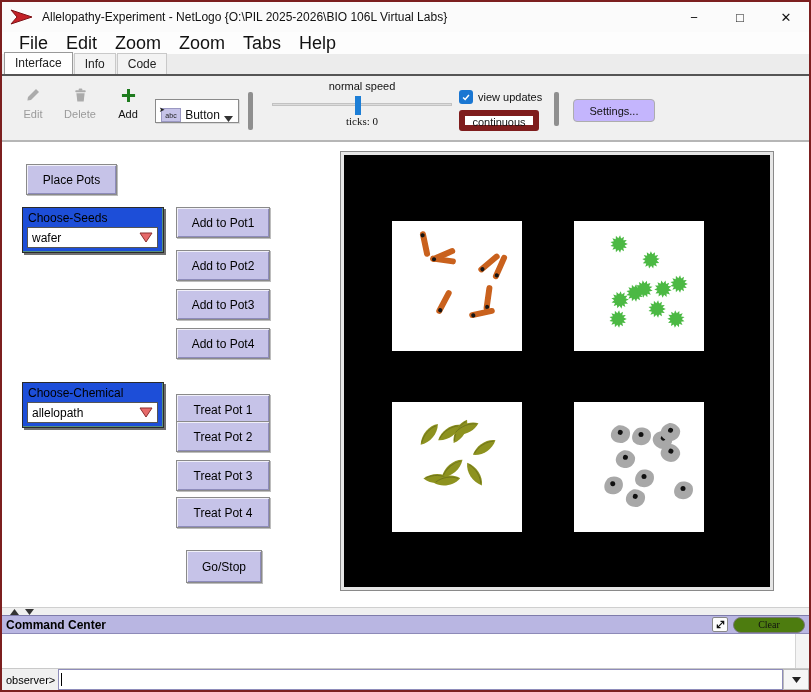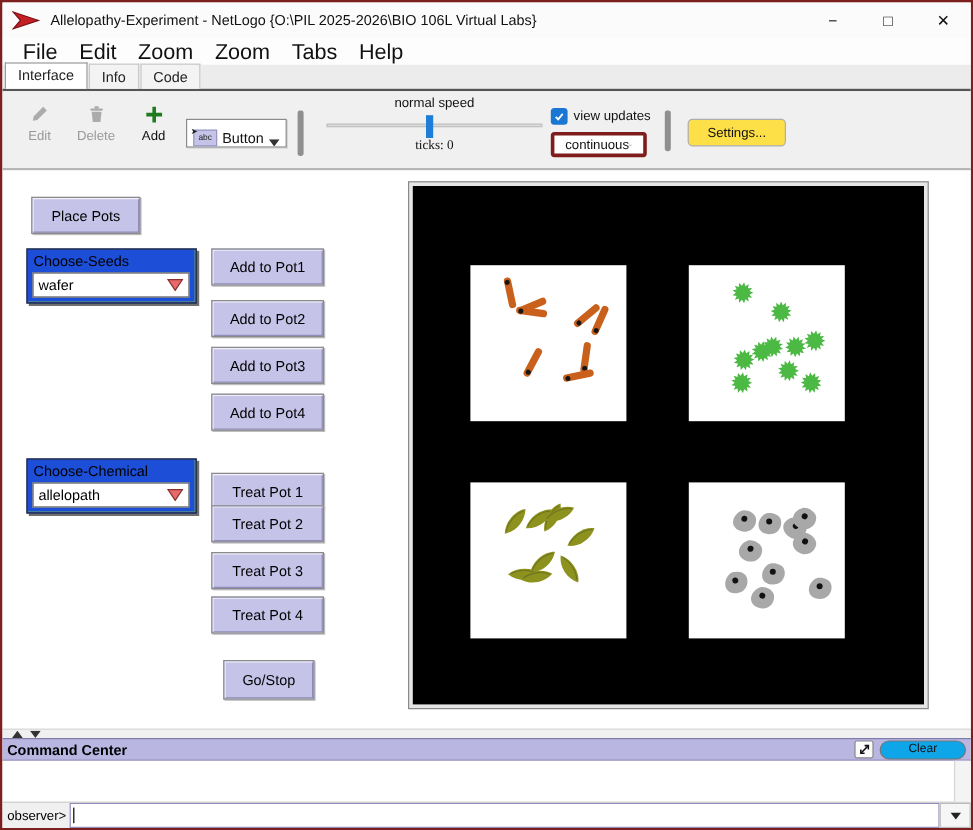--- a/index.html
+++ b/index.html
@@ -45,24 +45,24 @@
   .speed-label { font-size:11px; color:#111; }
   .speed-track { position:relative; margin:11px 8px 0 8px; height:3px; background:#dcdcdc;
                  border:1px solid #c2c2c2; }
   .speed-handle { position:absolute; top:-8px; width:6px; height:19px; background:#1c7ed6; }
   .ticks-label { font-size:11px; color:#111; margin-top:9px;font-family:Liberation Serif, serif; }
   .vu-block { position:absolute; left:457px; top:14px; }
   .vu-row { display:flex; align-items:center; gap:5px; }
   .checkbox { width:14px; height:14px; background:#1976d2; border-radius:3px; display:flex;
               align-items:center; justify-content:center; }
   .vu-label { font-size:11px; color:#111; }
-  .mode-dd { margin-top:6px; width:80px; height:21px; background:#fff; border:3px solid #7f1d1d;
-             border-radius:3px; display:flex; align-items:center; padding:0 9px; justify-content:space-between; }
+  .mode-dd { margin-top:6px; width:80px; height:21px; background:#fff; border:6px solid #7f1d1d;
+             border-radius:3px; display:flex; align-items:center; padding:0 20px; justify-content:space-between;flex-direction:column; }
   .mode-dd span { font-size:11px; color:#111; }
-  .settings-btn { position:absolute; left:571px; top:23px; width:82px; height:23px; background:#fde047;
+  .settings-btn { position:absolute; left:571px; top:23px; width:82px; height:23px; background:#c4b5fd;
                   border:1px solid #adadad; border-radius:4px; font-size:11px; color:#111;
                   display:flex; align-items:center; justify-content:center; }
 
   
   .interface { flex:1; background:#fff; position:relative; }
   .nl-button { position:absolute; background:#c6c3e8; border:1px solid #8a8a8a; color:#000;
                font-size:12px; display:flex; align-items:center; justify-content:center;
                box-shadow:inset 1px 1px 0 rgba(255,255,255,.75), inset -1px -1px 0 rgba(96,94,150,.55),
                           1px 1px 0 #bdbdbd; }
   .chooser { position:absolute; width:142px; height:46px; background:#1d4ed8; border:1px solid #2a2a2a;
@@ -81,22 +81,22 @@
   .seed { position:absolute; transform-origin:center; line-height:0; }
 
   
   .splitter { height:8px; background:#f0f0f0; border-top:1px solid #cfcfcf; display:flex;
               align-items:center; padding-left:8px; gap:6px; flex:none; }
   .cc-header { height:19px; background:#b9b6e2; border-top:1px solid #7f7cab; border-bottom:1px solid #8d8ab8;
                display:flex; align-items:center; padding:0 4px; flex:none; }
   .cc-title { font-size:12px; font-weight:bold; color:#000; flex:1; }
   .cc-expand { width:16px; height:15px; background:#fdfdfd; border:1px solid #888; border-radius:2px;
                display:flex; align-items:center; justify-content:center; margin-right:5px; }
-  .cc-clear { width:72px; height:16px; background:#0ea5e9; border:1px solid #777; border-radius:8px;
-              font-size:10px; color:#111; display:flex; align-items:center; justify-content:center; }
+  .cc-clear { width:72px; height:16px; background:#4d7c0f; border:1px solid #777; border-radius:8px;
+              font-size:10px; color:#111; display:flex; align-items:center; justify-content:center;font-family:Liberation Serif, serif; }
   .cc-output { height:35px; background:#fff; border-bottom:1px solid #c9c9c9; flex:none; position:relative; }
   .cc-scroll { position:absolute; right:0; top:0; width:14px; height:100%; background:#f4f4f4; border-left:1px solid #d5d5d5; }
   .cc-input-row { height:21px; display:flex; align-items:stretch; background:#f0f0f0; flex:none; }
   .obs-label { font-size:11px; color:#000; display:flex; align-items:center; padding:0 3px 0 4px; white-space:nowrap; }
   .obs-input { flex:1; background:#fff; border:1px solid #8e8cba; display:flex; align-items:center; padding-left:2px; }
   .caret { width:1px; height:13px; background:#000; }
   .obs-dd { width:26px; background:#f6f6f6; border:1px solid #bbb; display:flex; align-items:center; justify-content:center; }
 </style>
 </head>
 <body>

